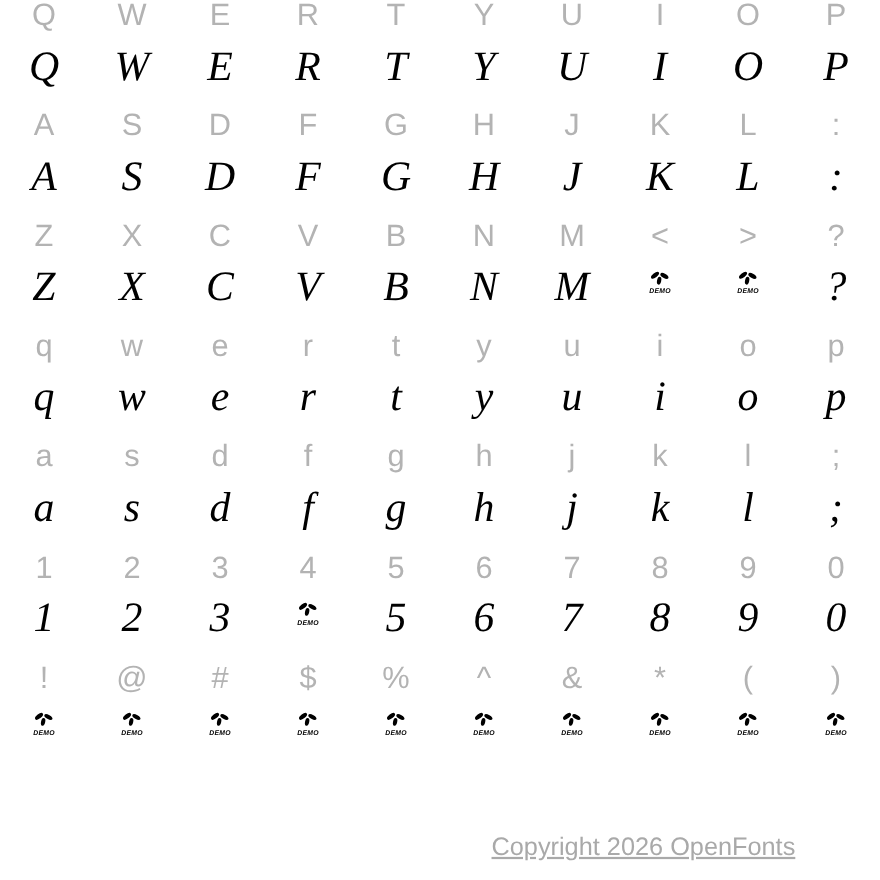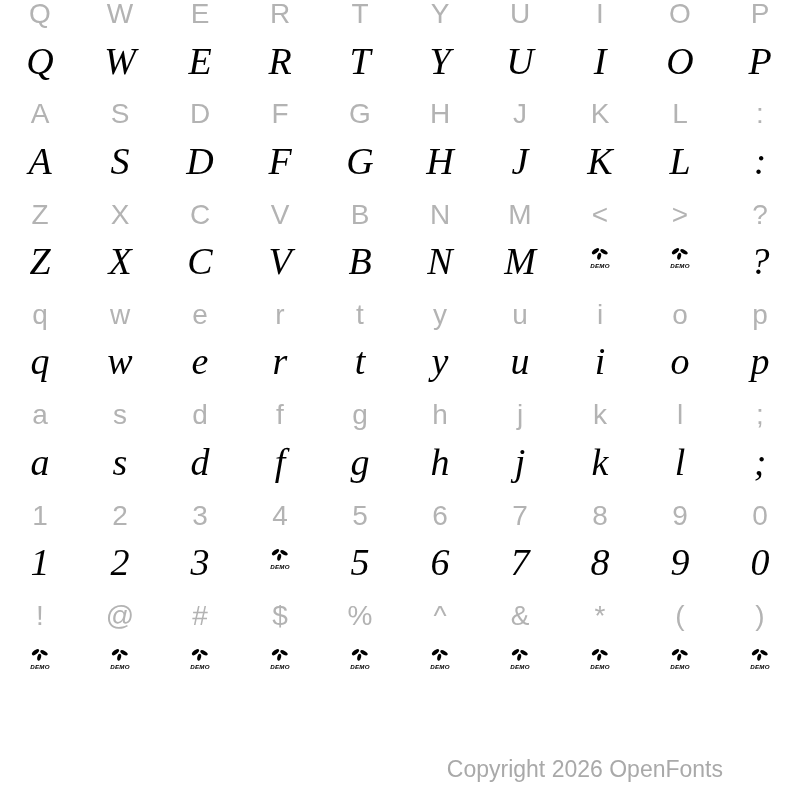--- a/index.html
+++ b/index.html
@@ -45,20 +45,21 @@
     vertical-align: 4px;
   }
   .copyright {
     position: absolute;
     top: 756px;
     right: 77px;
     font-family: "Liberation Sans", sans-serif;
     font-size: 23px;
     line-height: 1.2;
     color: var(--copyright, #a9a9a9);
+    text-decoration: underline;
   }
 </style>
 </head>
 <body>
 
 <div class="sheet">
   <div id="grid">
       <div class="row gray-row" style="top: 0px;"><span class="cell">Q</span><span class="cell">W</span><span class="cell">E</span><span class="cell">R</span><span class="cell">T</span><span class="cell">Y</span><span class="cell">U</span><span class="cell">I</span><span class="cell">O</span><span class="cell">P</span></div>
       <div class="row black-row" style="top: 42px;"><span class="cell">Q</span><span class="cell">W</span><span class="cell">E</span><span class="cell">R</span><span class="cell">T</span><span class="cell">Y</span><span class="cell">U</span><span class="cell">I</span><span class="cell">O</span><span class="cell">P</span></div>
       <div class="row gray-row" style="top: 100px;"><span class="cell">A</span><span class="cell">S</span><span class="cell">D</span><span class="cell">F</span><span class="cell">G</span><span class="cell">H</span><span class="cell">J</span><span class="cell">K</span><span class="cell">L</span><span class="cell">:</span></div>

